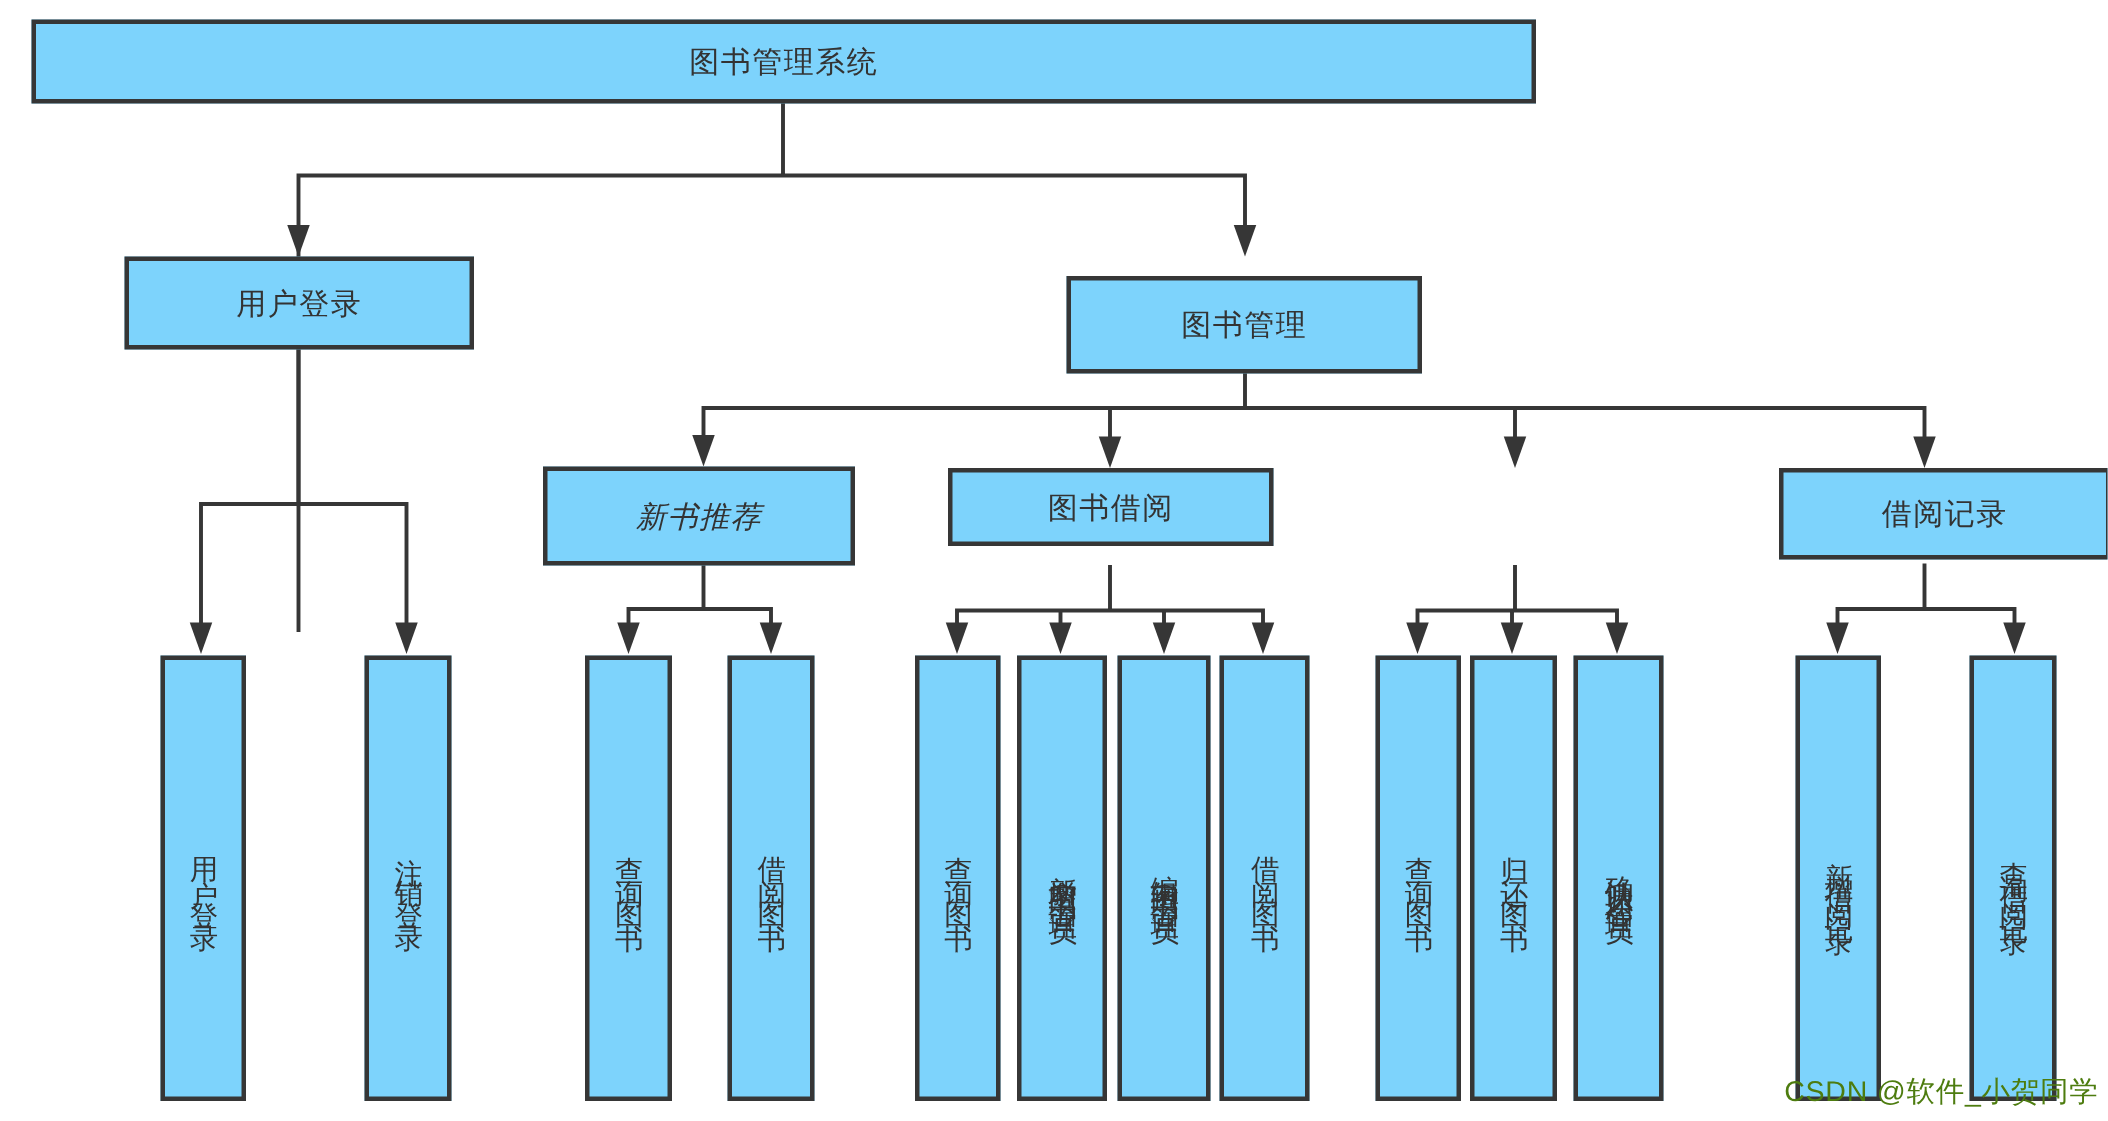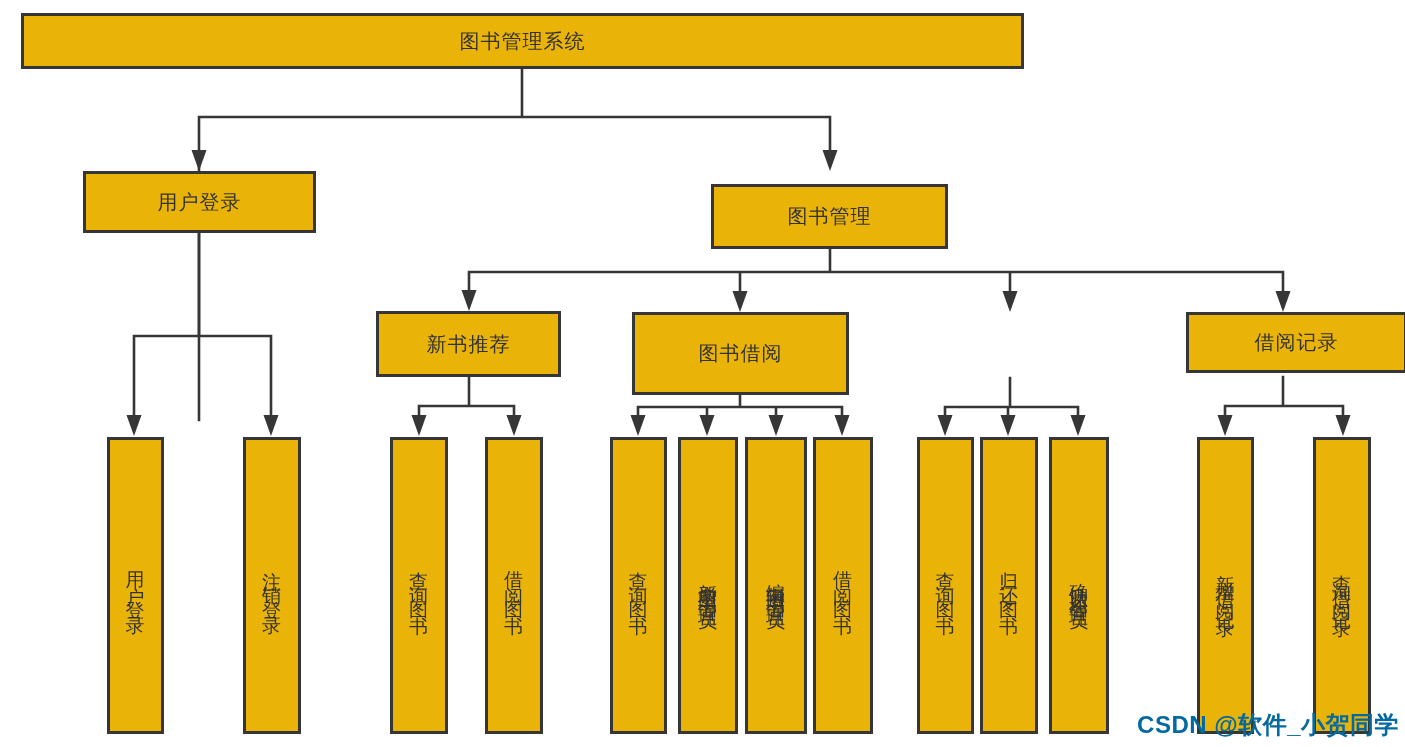--- a/index.html
+++ b/index.html
@@ -4,39 +4,39 @@
 <style>
   html,body{margin:0;padding:0;background:#ffffff;}
   body{
     width:1405px;height:747px;position:relative;overflow:hidden;
     font-family:"Liberation Sans","DejaVu Sans",sans-serif;
     color:#333333;
   }
   .stage{position:absolute;left:0;top:0;width:1405px;height:747px;}
   svg.wires{position:absolute;left:0;top:0;z-index:1;}
   .node{
-    position:absolute;box-sizing:border-box;background:#eab308;
+    position:absolute;box-sizing:border-box;background:#7dd3fc;
     border:3px solid #363636;display:flex;align-items:center;justify-content:center;
     z-index:2;
   }
   .node .lbl{
     font-size:20px;color:#333333;letter-spacing:1px;white-space:nowrap;
   }
   .root .lbl{font-size:20px;}
   .leaf{border-width:3px;}
   .leaf .lbl{
     writing-mode:vertical-rl;text-orientation:mixed;
     font-size:19px;line-height:1;white-space:nowrap;
   }
   .v-wide .lbl{letter-spacing:15px;}
   .v-mid  .lbl{letter-spacing:9px;}
   .v-tight .lbl{letter-spacing:4px;}
   .watermark{
     position:absolute;right:6px;bottom:6px;z-index:3;
-    font-size:24px;color:#0369a1;letter-spacing:0.5px;white-space:nowrap;font-weight:bold;
+    font-size:19px;color:#4d7c0f;letter-spacing:0.5px;white-space:nowrap;
   }
 </style>
 </head>
 <body>
 
 <div class="stage">
 
   <svg class="wires" width="1405" height="747" viewBox="0 0 1405 747">
     <g stroke="#363636" stroke-width="2.6" fill="none" stroke-linecap="square">
 
@@ -81,24 +81,24 @@
     <span class="lbl">图书管理系统</span>
   </div>
 
   <div class="node" style="left:83px;top:171px;width:233px;height:62px;">
     <span class="lbl">用户登录</span>
   </div>
   <div class="node" style="left:711px;top:184px;width:237px;height:65px;">
     <span class="lbl">图书管理</span>
   </div>
 
-  <div class="node" style="left:376px;top:311px;width:185px;height:66px;">
+  <div class="node" style="left:362px;top:311px;width:208px;height:66px;font-style:italic;">
     <span class="lbl">新书推荐</span>
   </div>
-  <div class="node" style="left:632px;top:312px;width:217px;height:83px;">
+  <div class="node" style="left:632px;top:312px;width:217px;height:52px;">
     <span class="lbl">图书借阅</span>
   </div>
   <div class="node" style="left:1186px;top:312px;width:221px;height:61px;">
     <span class="lbl">借阅记录</span>
   </div>
 
   <div class="node leaf v-wide" style="left:107px;top:437px;width:57px;height:297px;">
     <span class="lbl">用户登录</span>
   </div>
   <div class="node leaf v-wide" style="left:243px;top:437px;width:58px;height:297px;">

